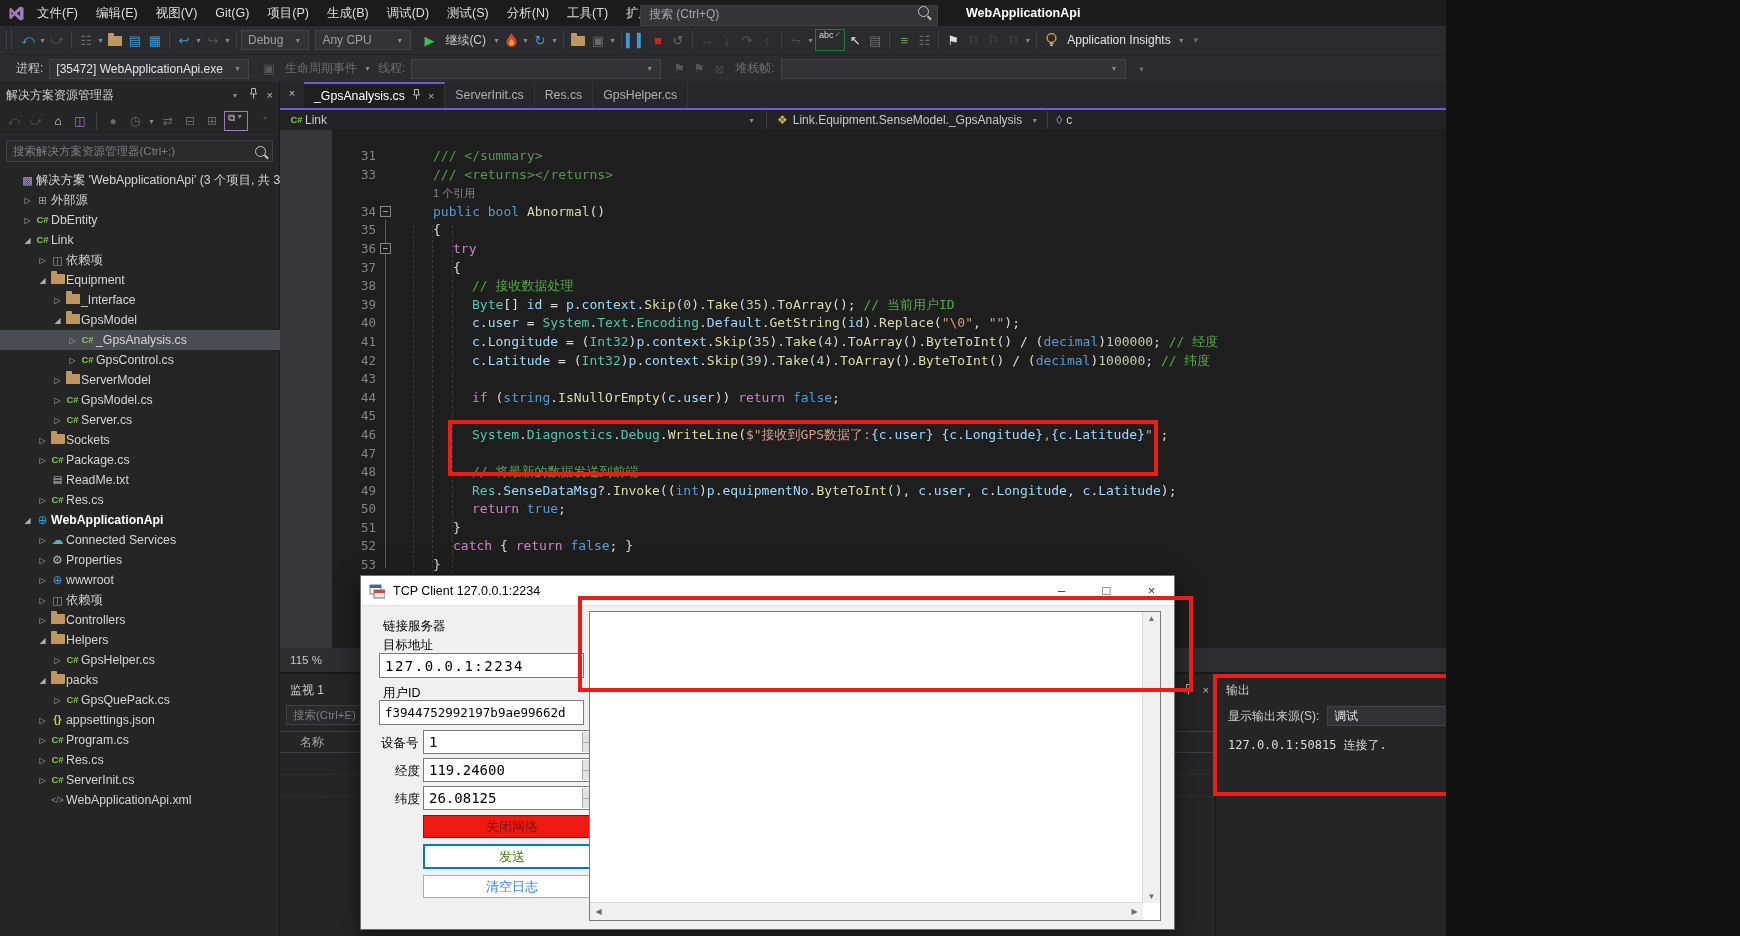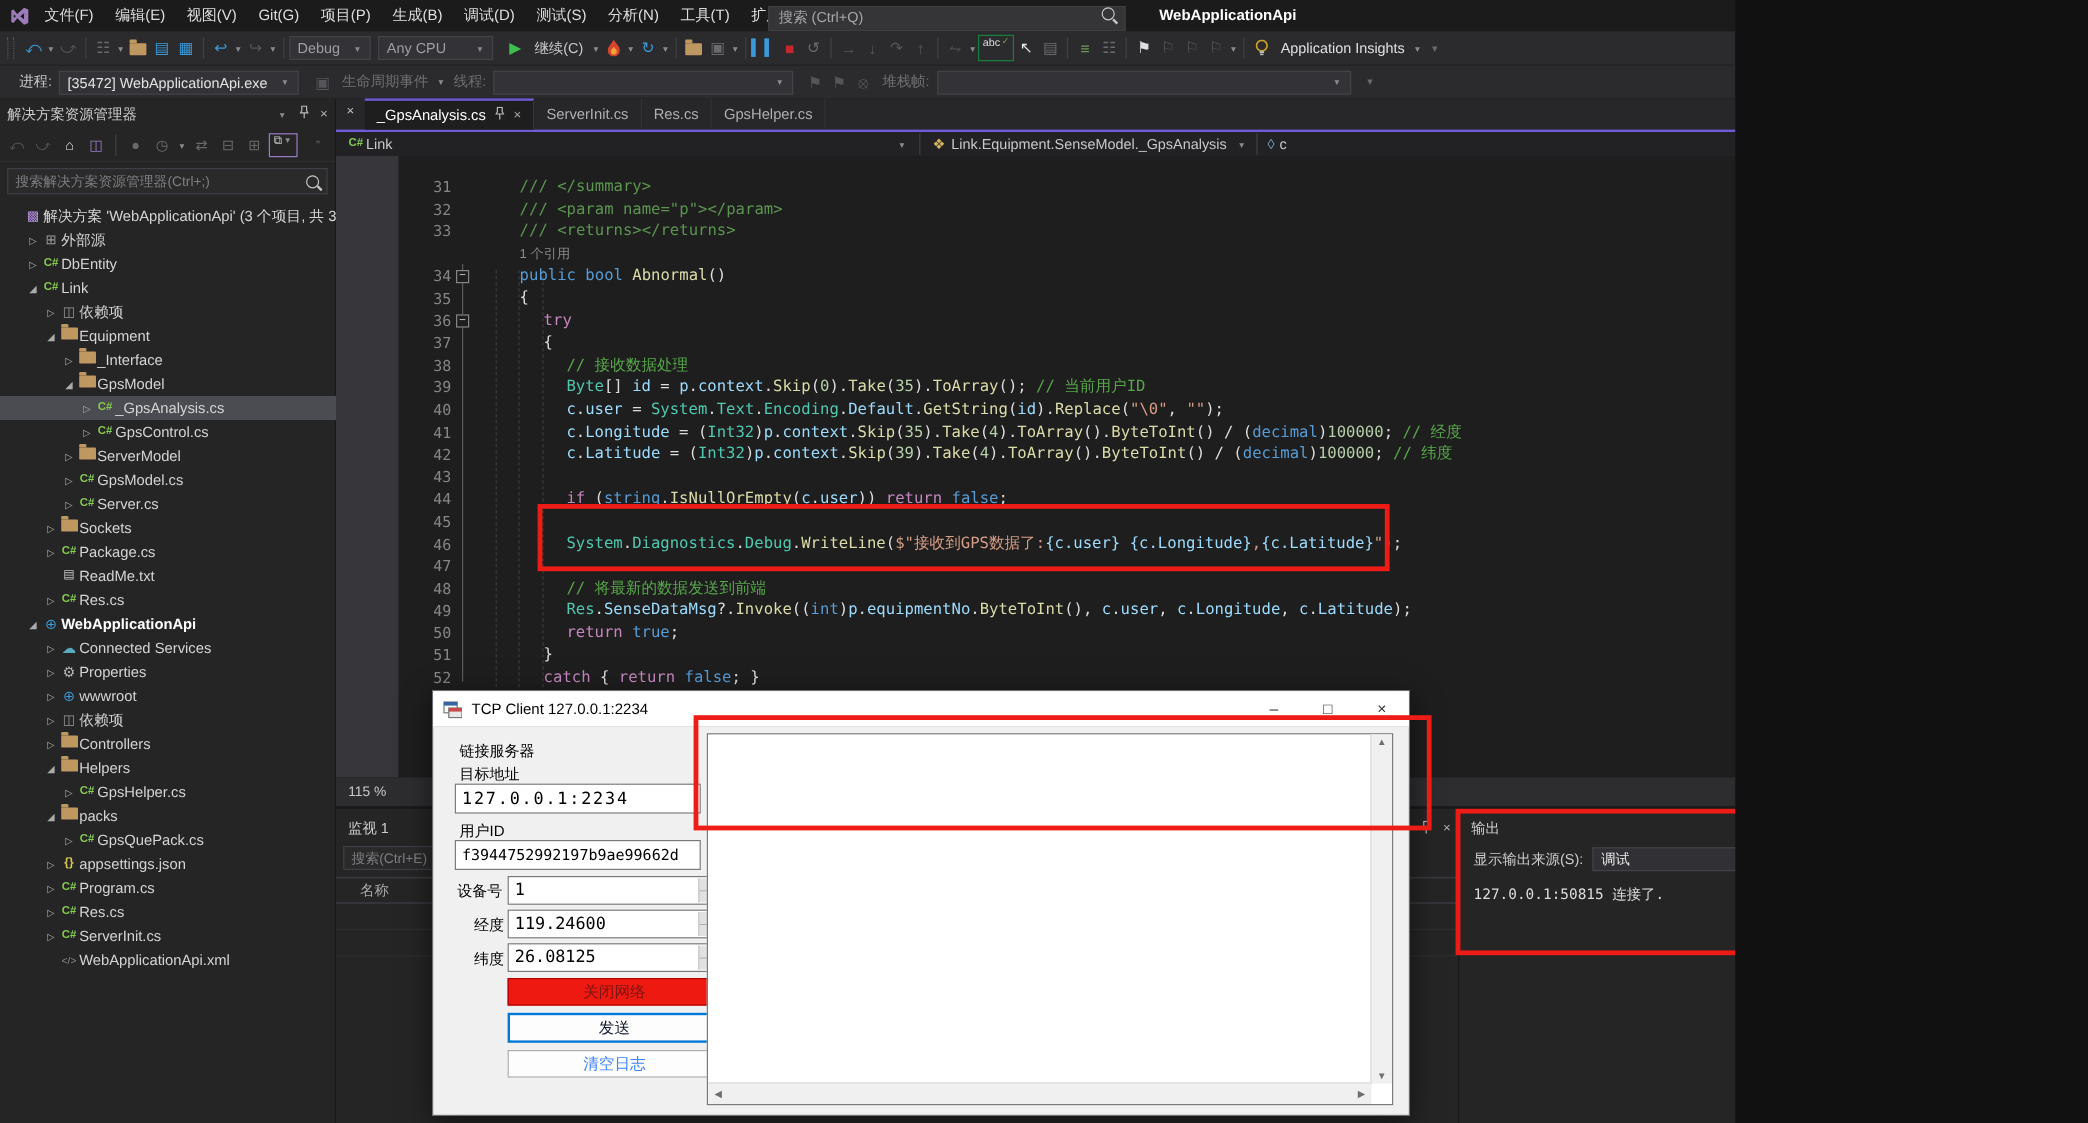--- a/index.html
+++ b/index.html
@@ -87,21 +87,21 @@
   #tcp-title .cap{font-size:12.5px;color:#000;margin-left:8px;}
   .capbtn{width:45px;height:29px;display:inline-flex;align-items:center;justify-content:center;color:#333;font-size:13px;}
   .flabel{position:absolute;font-size:12.5px;color:#000;}
   .finput{position:absolute;background:#FFF;border:1px solid #7A7A7A;font-size:14px;color:#000;display:flex;align-items:center;padding:0 5px;box-sizing:border-box;font-family:"DejaVu Sans Mono","Liberation Mono",monospace;}
   .numeric{padding-right:18px;}
   .spin{position:absolute;right:1px;top:1px;bottom:1px;width:16px;display:flex;flex-direction:column;border-left:1px solid #ADADAD;}
   .spin span{flex:1;background:#E1E1E1;font-size:5.5px;color:#444;display:flex;align-items:center;justify-content:center;border-bottom:1px solid #ADADAD;}
   .spin span:last-child{border-bottom:none;}
   .fbtn{position:absolute;display:flex;align-items:center;justify-content:center;font-size:13px;box-sizing:border-box;}
   #btn-close-net{background:#EE1A11;border:1px solid #B00000;color:#7E1412;}
-  #btn-send{background:#FDFDFD;border:2px solid #0078D7;color:#0f172a;}
+  #btn-send{background:#FDFDFD;border:2px solid #0078D7;color:#4d7c0f;}
   #btn-clear{background:#FDFDFD;border:1px solid #ADADAD;color:#3b82f6;}
   #tcp-log{position:absolute;left:228px;top:35px;width:572px;height:310px;background:#FFF;border:1px solid #7A7A7A;box-sizing:border-box;}
   #loglines{position:absolute;left:5px;top:3px;right:20px;font-family:"DejaVu Sans Mono","Liberation Mono",monospace;font-size:12.3px;line-height:15.5px;color:#000;white-space:pre-wrap;}
   #log-vsb{position:absolute;right:0;top:0;bottom:17px;width:17px;background:#F0F0F0;border-left:1px solid #DADADA;}
   #log-hsb{position:absolute;left:0;right:17px;bottom:0;height:17px;background:#F0F0F0;border-top:1px solid #DADADA;display:flex;justify-content:space-between;align-items:center;}
   .sbarrow{color:#6E6E6E;font-size:8px;width:17px;text-align:center;}
   
   .redbox{position:absolute;border:4px solid #ED1C16;z-index:50;}
   #tcp{z-index:40;}
   .mag{display:inline-block;width:9px;height:9px;border:1.5px solid #C5C5C5;border-radius:50%;position:relative;}
@@ -516,21 +516,20 @@
       <span>c</span>
     </div>
     <div id="coderegion">
       <div id="indstrip"></div>
       <div class="guide" style="left:133px"></div>
       <div class="guide" style="left:152px"></div>
       <div class="guide" style="left:172px"></div>
       <div id="foldline" style="top: 90.4px; height: 347.4px;"></div>
       <div id="coderows" style="position:absolute;left:0;top:1px;width:1440px">
           <div class="crow"><span class="ln">31</span><span class="ctext" style="padding-left: 153px; margin-top: 16px;"><span class="tk-doc">/// &lt;/summary&gt;</span></span></div>
-          <div class="crow"><span class="ln">32</span><span class="ctext" style="padding-left: 153px;"><span class="tk-doc">/// &lt;param name="p"&gt;&lt;/param&gt;</span></span></div>
           <div class="crow"><span class="ln">33</span><span class="ctext" style="padding-left: 153px;"><span class="tk-doc">/// &lt;returns&gt;&lt;/returns&gt;</span></span></div>
           <div class="crow"><span class="lens ctext" style="padding-left: 153px;">1 个引用</span></div>
           <div class="crow"><span class="ln">34</span><span class="foldbox">−</span><span class="ctext" style="padding-left: 153px;"><span class="tk-kw">public bool </span><span class="tk-m">Abnormal</span><span class="tk-p">()</span></span></div>
           <div class="crow"><span class="ln">35</span><span class="ctext" style="padding-left: 153px;"><span class="tk-p">{</span></span></div>
           <div class="crow"><span class="ln">36</span><span class="foldbox">−</span><span class="ctext" style="padding-left: 173px;"><span class="tk-ctrl">try</span></span></div>
           <div class="crow"><span class="ln">37</span><span class="ctext" style="padding-left: 173px;"><span class="tk-p">{</span></span></div>
           <div class="crow"><span class="ln">38</span><span class="ctext" style="padding-left: 192px;"><span class="tk-c">// 接收数据处理</span></span></div>
           <div class="crow"><span class="ln">39</span><span class="ctext" style="padding-left: 192px;"><span class="tk-type">Byte</span><span class="tk-p">[] </span><span class="tk-v">id</span><span class="tk-p"> = </span><span class="tk-v">p</span><span class="tk-p">.</span><span class="tk-v">context</span><span class="tk-p">.</span><span class="tk-m">Skip</span><span class="tk-p">(</span><span class="tk-num">0</span><span class="tk-p">).</span><span class="tk-m">Take</span><span class="tk-p">(</span><span class="tk-num">35</span><span class="tk-p">).</span><span class="tk-m">ToArray</span><span class="tk-p">(); </span><span class="tk-c">// 当前用户ID</span></span></div>
           <div class="crow"><span class="ln">40</span><span class="ctext" style="padding-left: 192px;"><span class="tk-v">c</span><span class="tk-p">.</span><span class="tk-v">user</span><span class="tk-p"> = </span><span class="tk-type">System</span><span class="tk-p">.</span><span class="tk-type">Text</span><span class="tk-p">.</span><span class="tk-type">Encoding</span><span class="tk-p">.</span><span class="tk-v">Default</span><span class="tk-p">.</span><span class="tk-m">GetString</span><span class="tk-p">(</span><span class="tk-v">id</span><span class="tk-p">).</span><span class="tk-m">Replace</span><span class="tk-p">(</span><span class="tk-s">"\0"</span><span class="tk-p">, </span><span class="tk-s">""</span><span class="tk-p">);</span></span></div>
           <div class="crow"><span class="ln">41</span><span class="ctext" style="padding-left: 192px;"><span class="tk-v">c</span><span class="tk-p">.</span><span class="tk-v">Longitude</span><span class="tk-p"> = (</span><span class="tk-type">Int32</span><span class="tk-p">)</span><span class="tk-v">p</span><span class="tk-p">.</span><span class="tk-v">context</span><span class="tk-p">.</span><span class="tk-m">Skip</span><span class="tk-p">(</span><span class="tk-num">35</span><span class="tk-p">).</span><span class="tk-m">Take</span><span class="tk-p">(</span><span class="tk-num">4</span><span class="tk-p">).</span><span class="tk-m">ToArray</span><span class="tk-p">().</span><span class="tk-m">ByteToInt</span><span class="tk-p">() / (</span><span class="tk-kw">decimal</span><span class="tk-p">)</span><span class="tk-num">100000</span><span class="tk-p">; </span><span class="tk-c">// 经度</span></span></div>

